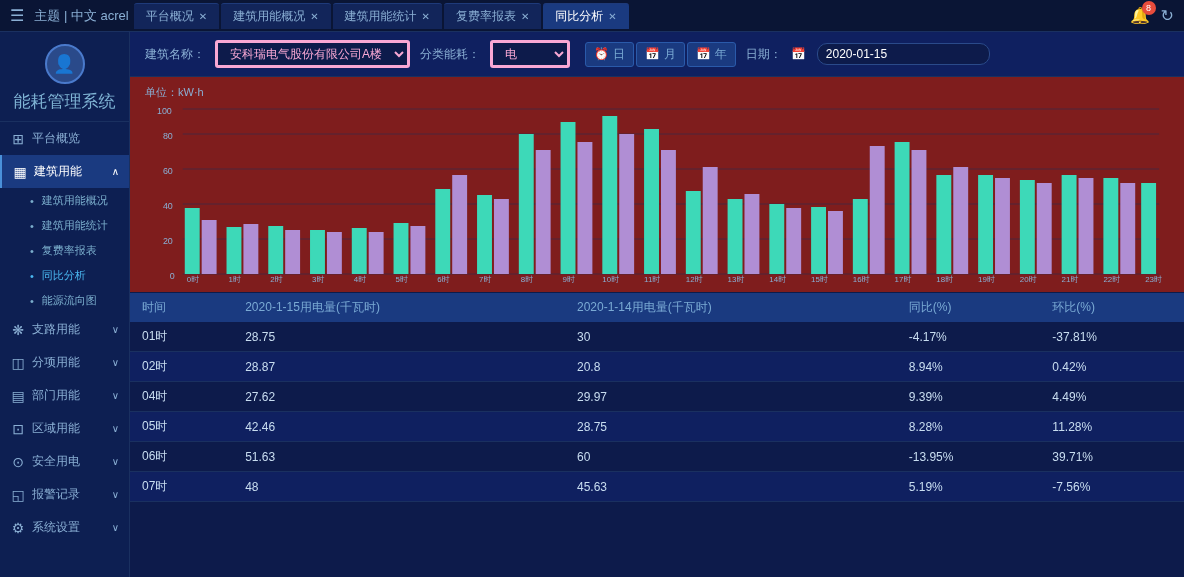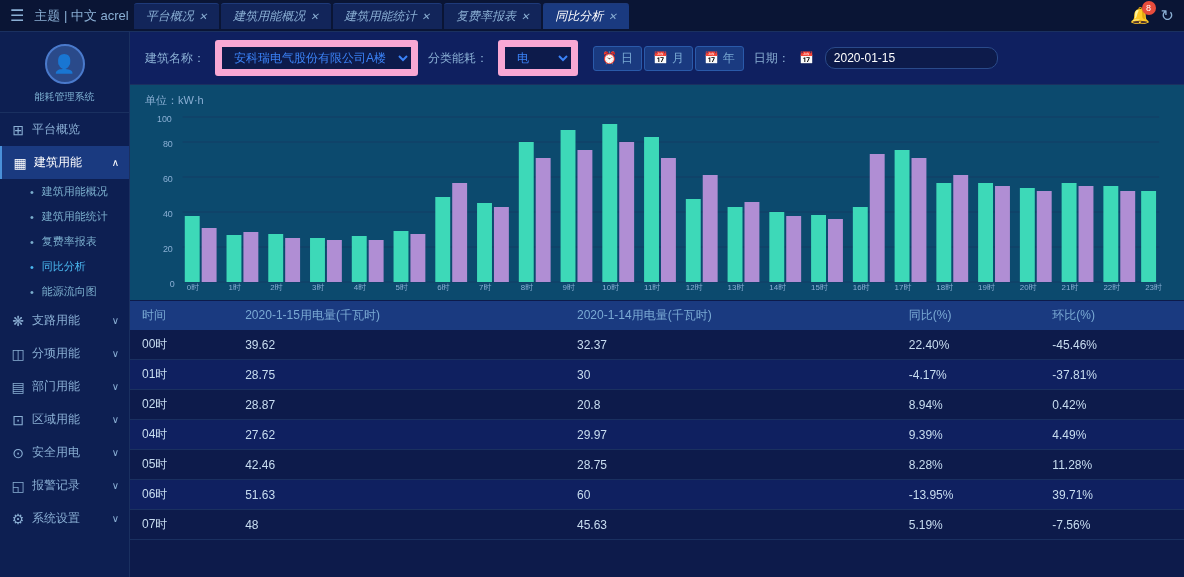--- a/index.html
+++ b/index.html
@@ -2,61 +2,61 @@
 <html><head>
   <meta charset="utf-8">
   <style>
     * { box-sizing: border-box; margin: 0; padding: 0; }
     body { background: #0d1b4b; color: #fff; font-family: 'Microsoft YaHei', Arial, sans-serif; font-size: 12px; width: 1184px; height: 577px; overflow: hidden; }
 
     
     .top-bar { background: #0a1535; height: 32px; display: flex; align-items: center; padding: 0 10px; border-bottom: 1px solid #1a3060; }
     .top-bar-menu { color: #8aafd4; font-size: 16px; margin-right: 10px; cursor: pointer; }
     .top-bar-title { color: #8aafd4; font-size: 13px; margin-right: 5px; }
-    .top-bar-tabs { display: flex; align-items: flex-start; flex: 1; gap: 2px; font-style: italic; }
+    .top-bar-tabs { display: flex; align-items: flex-start; flex: 1; gap: 2px; }
     .tab { background: #12255a; color: #8aafd4; padding: 4px 12px; border-radius: 3px 3px 0 0; font-size: 12px; cursor: pointer; display: flex; align-items: center; gap: 5px; border-top: 1px solid #1e3a7a; }
     .tab.active { background: #1a3a80; color: #fff; }
     .tab-close { font-size: 10px; color: #8aafd4; cursor: pointer; }
     .top-bar-icons { display: flex; gap: 10px; align-items: center; margin-left: auto; }
     .top-icon { color: #8aafd4; font-size: 16px; cursor: pointer; position: relative; }
     .badge { background: #e74c3c; color: #fff; font-size: 9px; border-radius: 50%; width: 14px; height: 14px; display: flex; align-items: center; justify-content: center; position: absolute; top: -5px; right: -5px; }
 
     
     .layout { display: flex; height: calc(577px - 32px); }
 
     
     .sidebar { width: 130px; background: #0d1f52; border-right: 1px solid #1a3060; display: flex; flex-direction: column; flex-shrink: 0; }
     .user-area { display: flex; flex-direction: column; align-items: center; padding: 12px 0 8px; border-bottom: 1px solid #1a3060; }
     .avatar { width: 40px; height: 40px; border-radius: 50%; background: #2a4a8a; border: 2px solid #4a7acc; display: flex; align-items: center; justify-content: center; font-size: 18px; color: #8aafd4; }
-    .sys-title { color: #7fb3d4; font-size: 10px; margin-top: 6px; text-align: center; }
+    .sys-title { color: #7fb3d4; font-size: 17px; margin-top: 6px; text-align: center; }
     .nav-items { flex: 1; overflow-y: auto; }
     .nav-item { display: flex; align-items: center; padding: 8px 10px; color: #8aafd4; cursor: pointer; font-size: 12px; gap: 6px; }
     .nav-item.active { background: #1a3a80; color: #fff; border-left: 2px solid #4a90d9; }
     .nav-item .nav-icon { font-size: 14px; width: 16px; text-align: center; }
     .nav-sub { padding-left: 20px; }
     .nav-sub-item { display: flex; align-items: center; padding: 5px 10px; color: #7aadcc; cursor: pointer; font-size: 11px; gap: 4px; }
     .nav-sub-item.active { color: #4ab8f0; }
     .nav-sub-item::before { content: '•'; margin-right: 4px; }
     .nav-arrow { margin-left: auto; font-size: 10px; }
 
     
     .main { flex: 1; display: flex; flex-direction: column; overflow: hidden; }
 
     
     .filter-bar { background: #0f2060; padding: 8px 15px; display: flex; align-items: center; gap: 10px; border-bottom: 1px solid #1a3060; flex-shrink: 0; }
     .filter-label { color: #8aafd4; font-size: 12px; white-space: nowrap; }
-    .filter-select { background: #0d1b4b; border: 7px solid #f9a8d4; color: #3b82f6; padding: 3px 8px; border-radius: 3px; font-size: 12px; min-width: 160px; }
+    .filter-select { background: #0d1b4b; border: 3px solid #f9a8d4; color: #f9a8d4; padding: 3px 8px; border-radius: 3px; font-size: 12px; min-width: 160px; }
     .filter-select-sm { min-width: 80px; }
     .date-btn-group { display: flex; gap: 2px; align-items: center; margin-left: 5px; }
     .date-icon-btn { background: #1a3a80; border: 1px solid #2a5aaa; color: #7aaad4; padding: 3px 8px; border-radius: 3px; cursor: pointer; font-size: 12px; display: flex; align-items: center; gap: 4px; }
     .date-label { color: #8aafd4; font-size: 12px; }
     .date-value { background: #0d1b4b; border: 1px solid #2a4a8a; color: #fff; padding: 3px 8px; border-radius: 10px; font-size: 12px; }
 
     
-    .chart-area { background: #0c4a6e; padding: 8px 15px; flex-shrink: 0; }
+    .chart-area { background: #7f1d1d; padding: 8px 15px; flex-shrink: 0; }
     .chart-unit { color: #8aafd4; font-size: 11px; margin-bottom: 4px; }
     .chart-container { position: relative; height: 180px; }
     .chart-svg { width: 100%; height: 100%; }
 
     
     .table-area { flex: 1; overflow-y: auto; }
     .data-table { width: 100%; border-collapse: collapse; }
     .data-table th { background: #1a3a80; color: #7aaad4; padding: 6px 12px; text-align: left; font-size: 12px; font-weight: normal; border-bottom: 1px solid #2a4a8a; position: sticky; top: 1px; }
     .data-table td { padding: 6px 12px; font-size: 12px; border-bottom: 1px solid #1a3060; color: #c8ddf0; }
     .data-table tr:nth-child(odd) td { background: #0d1b4b; }
@@ -320,27 +320,20 @@
         <thead>
           <tr>
             <th>时间</th>
             <th>2020-1-15用电量(千瓦时)</th>
             <th>2020-1-14用电量(千瓦时)</th>
             <th>同比(%)</th>
             <th>环比(%)</th>
           </tr>
         </thead>
         <tbody id="table-body">
-        <tr>
-              <td>00时</td>
-              <td>39.62</td>
-              <td>32.37</td>
-              <td>22.40%</td>
-              <td>-45.46%</td>
-            </tr>
             <tr>
               <td>01时</td>
               <td>28.75</td>
               <td>30</td>
               <td>-4.17%</td>
               <td>-37.81%</td>
             </tr>
             <tr>
               <td>02时</td>
               <td>28.87</td>

